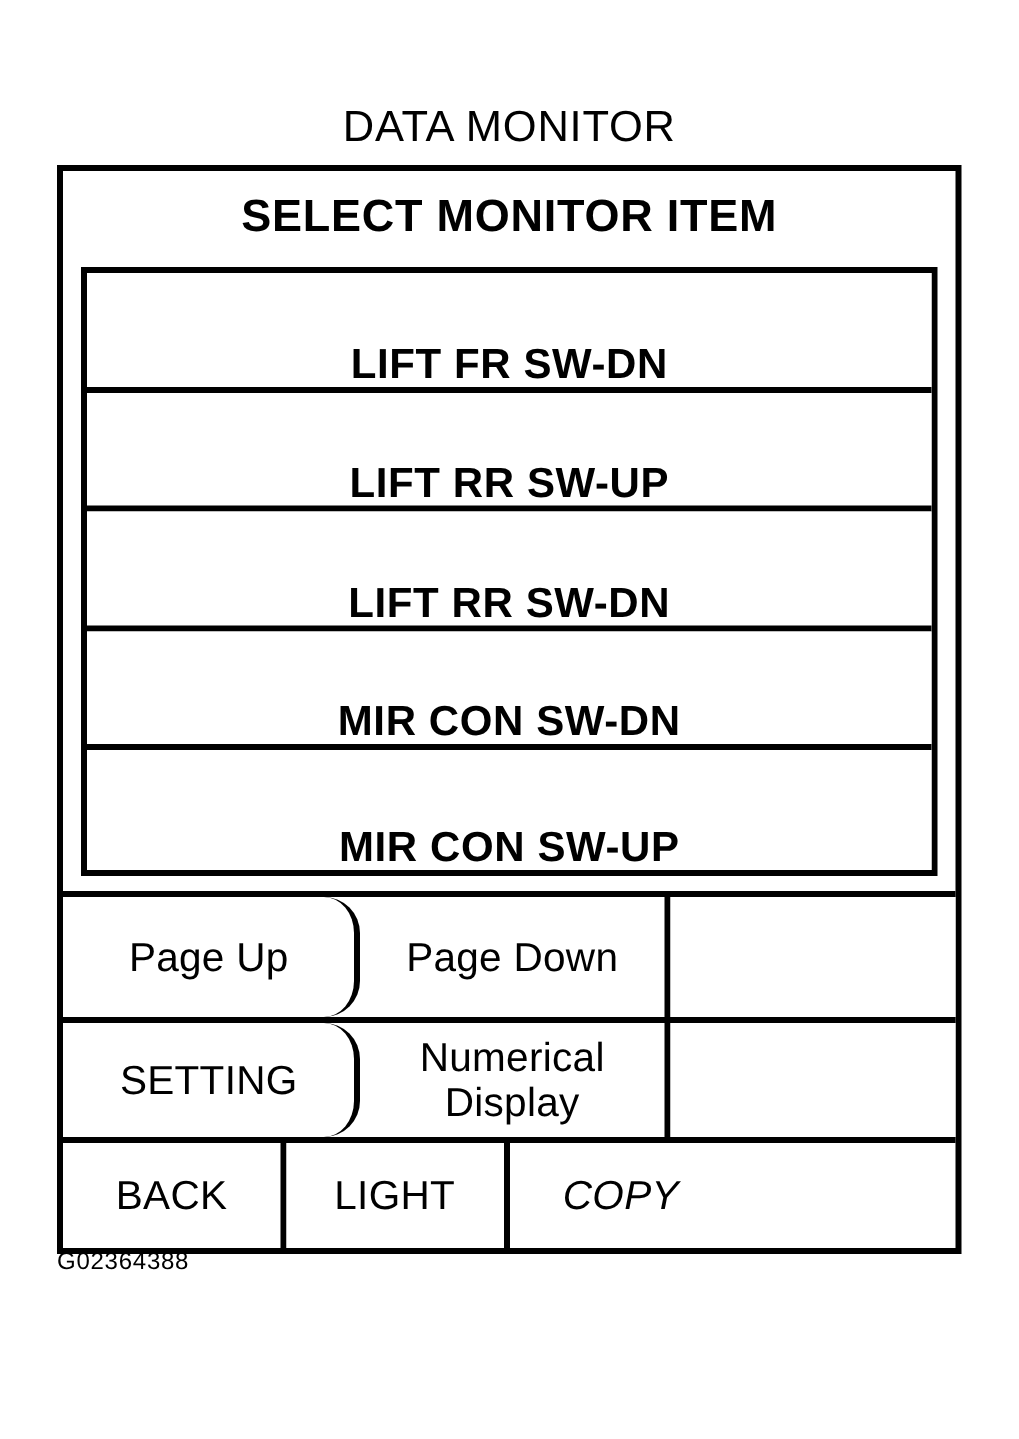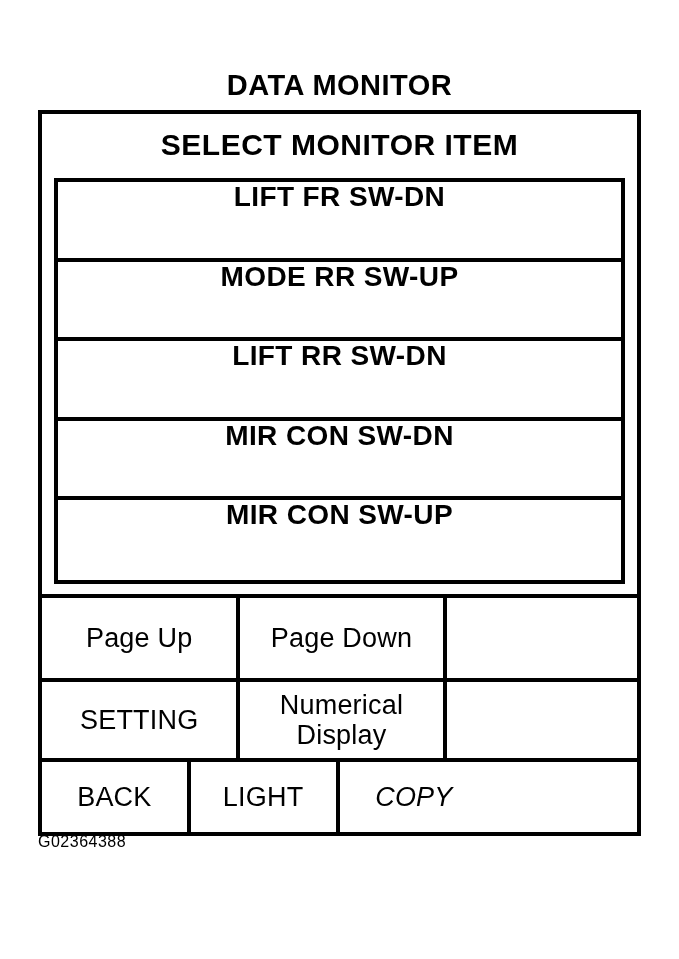--- a/index.html
+++ b/index.html
@@ -25,21 +25,21 @@
   }
 
   
   #device-title {
     position: absolute;
     left: 0;
     top: 70px;
     width: 679px;
     text-align: center;
     font-size: 29px;
-    font-weight: bold;
+    font-weight: normal;
     letter-spacing: 0.5px;
     line-height: 30px;
     white-space: nowrap;
   }
 
   
   #device-frame {
     position: absolute;
     left: 38px;
     top: 110px;
@@ -75,21 +75,21 @@
     border: 4px solid #000000;
     box-sizing: border-box;
     background: #ffffff;
   }
   .monitor-item {
     position: relative;
     height: 79.6px;
     box-sizing: border-box;
     border-bottom: 4px solid #000000;
     display: flex;
-    align-items: flex-start;
+    align-items: flex-end;
     justify-content: center;
     background: #ffffff;
   }
   .monitor-item:last-child {
     border-bottom: none;
   }
   .monitor-item-label {
     font-size: 28px;
     font-weight: bold;
     letter-spacing: 0.4px;
@@ -130,21 +130,21 @@
   .fn-cell:last-child { border-right: none; font-style: italic; }
 
   .fn-cell-label {
     font-size: 27px;
     line-height: 30px;
     white-space: pre-line;
     letter-spacing: 0.2px;
   }
 
   
-  .col-a { width: 201px; }
+  .col-a { width: 201px; border-radius: 24px; }
   .col-b { width: 209px; }
   .col-c { width: 193px; border-right: none; }
 
   
   .col-q { width: 148.75px; }
 
   
   #figure-caption {
     position: absolute;
     left: 38px;
@@ -166,21 +166,21 @@
 
     <div id="panel-heading">SELECT MONITOR ITEM</div>
 
     <div id="monitor-item-list">
 
       <div class="monitor-item">
         <span class="monitor-item-label">LIFT FR SW-DN</span>
       </div>
 
       <div class="monitor-item">
-        <span class="monitor-item-label">MODE RR SW-UP</span>
+        <span class="monitor-item-label">LIFT RR SW-UP</span>
       </div>
 
       <div class="monitor-item">
         <span class="monitor-item-label">LIFT RR SW-DN</span>
       </div>
 
       <div class="monitor-item">
         <span class="monitor-item-label">MIR CON SW-DN</span>
       </div>
 

